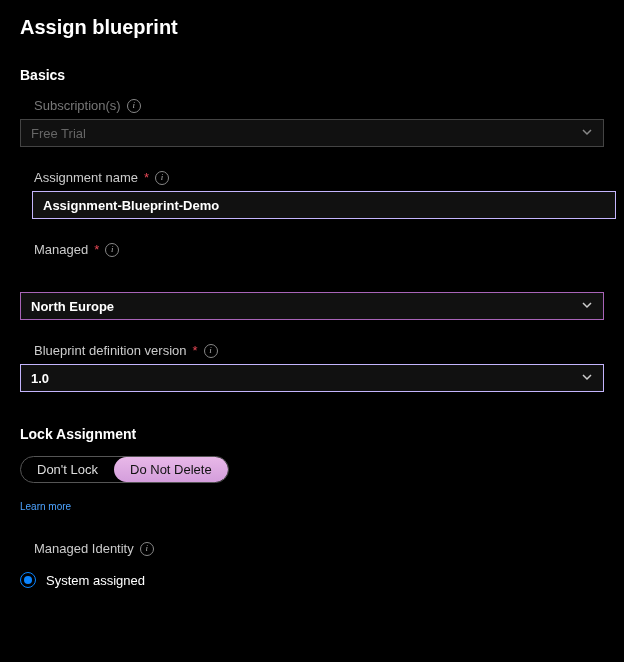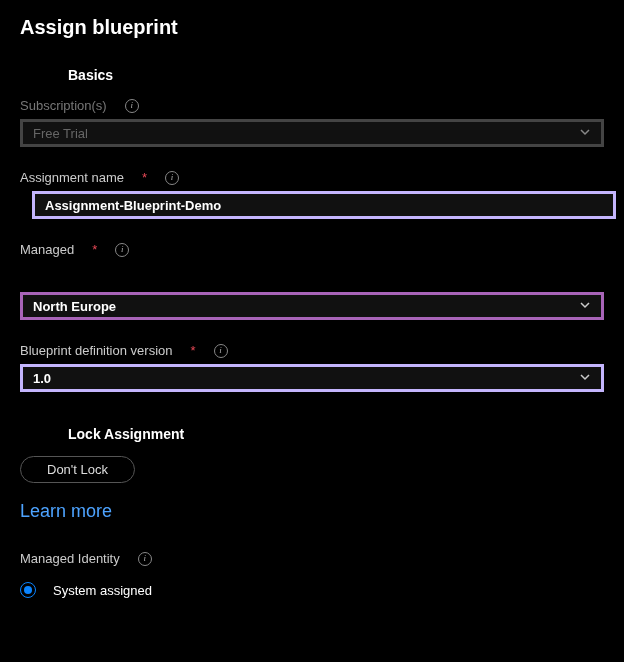--- a/index.html
+++ b/index.html
@@ -19,32 +19,32 @@
     }
     .page-title {
       font-size: 20px;
       font-weight: 600;
       margin-bottom: 28px;
     }
     .section-title {
       font-size: 14px;
       font-weight: 600;
       margin-bottom: 14px;
-      margin-left: 48px;
     }
     .field-group {
       margin-bottom: 22px;
     }
     .field-label {
       display: inline-flex;
       align-items: center;
-      gap: 18px;
+      gap: 6px;
       font-size: 13px;
       color: #ccc;
       margin-bottom: 6px;
+      margin-left: 14px;
     }
     .field-label.muted {
       color: #777;
     }
     .required {
       color: #e74856;
     }
     .info-icon {
       display: inline-flex;
       align-items: center;
@@ -56,21 +56,21 @@
       font-size: 9px;
       font-style: italic;
       color: #aaa;
       font-family: Georgia, serif;
       cursor: default;
       line-height: 1;
     }
     .dropdown, .text-input {
       width: 100%;
       background: #111;
-      border: 3px solid #c4b5fd;
+      border: 1px solid #c4b5fd;
       color: #fff;
       height: 28px;
       padding: 0 10px;
       display: flex;
       align-items: center;
       justify-content: space-between;
       font-size: 13px;
       font-weight: 600;
     }
     .dropdown.disabled {
@@ -95,51 +95,51 @@
       margin-top: 34px;
     }
     .segmented {
       display: inline-flex;
       border: 1px solid #555;
       border-radius: 16px;
       overflow: hidden;
       margin-bottom: 18px;
     }
     .segment {
-      padding: 5px 26px;
+      padding: 5px 16px;
       font-size: 13px;
       color: #ddd;
       cursor: pointer;
       display: flex;
       align-items: center;
     }
     .segment.selected {
       background: linear-gradient(#e8b8e8, #d49edc);
       color: #111;
       border-radius: 14px;
       font-weight: 400;
     }
     .desc {
       font-size: 13px;
       line-height: 1.35;
       color: #fff;
       margin-bottom: 2px;
     }
     .link {
       color: #4da3ff;
-      font-size: 18px;
+      font-size: 10px;
       cursor: pointer;
     }
     .identity-section {
       margin-top: 28px;
     }
     .radio-row {
       display: flex;
       align-items: center;
-      gap: 17px;
+      gap: 10px;
       margin-top: 10px;
       cursor: pointer;
     }
     .radio {
       width: 16px;
       height: 16px;
       border: 1.5px solid #aaa;
       border-radius: 50%;
       display: inline-flex;
       align-items: center;
@@ -222,20 +222,21 @@
         </svg>
     </span>
   </div>
 </div>
 
 <div class="lock-section">
   <div class="section-title">Lock Assignment</div>
 
   <div class="segmented">
     <div class="segment">Don't Lock</div>
+    <div class="segment selected">Do Not Delete</div>
   </div>
 
   <div class="link">Learn more</div>
 </div>
 
 <div class="identity-section">
   <div class="field-label">
     <span>Managed Identity</span>
     <span class="info-icon">i</span>
   </div>

